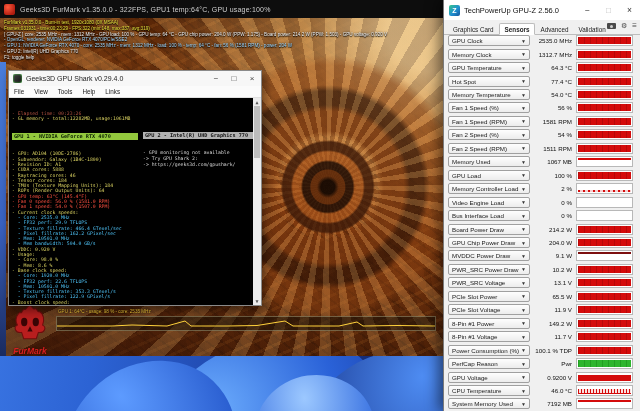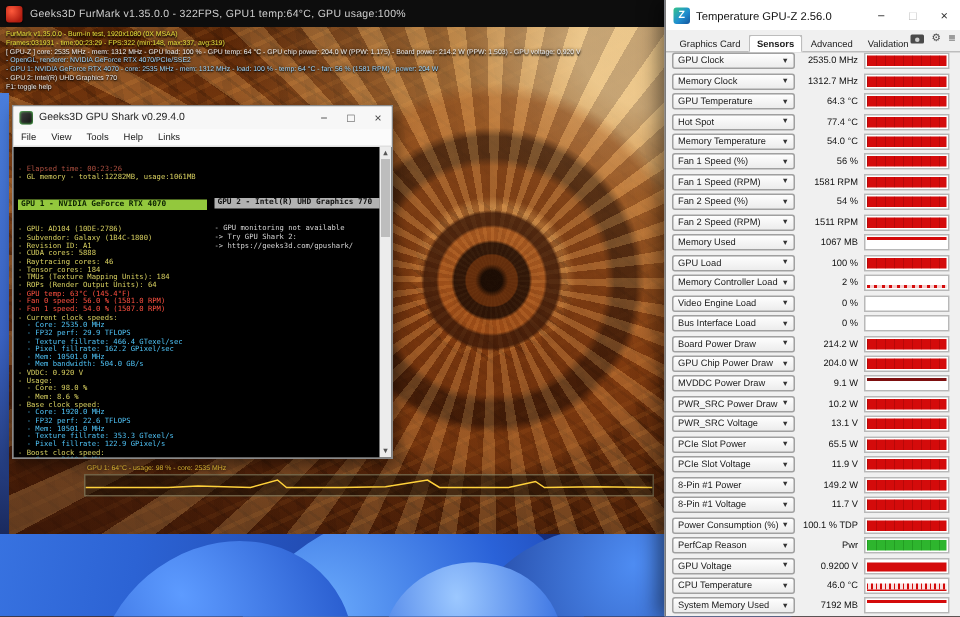--- a/index.html
+++ b/index.html
@@ -151,20 +151,29 @@
           <div style="color: rgb(240, 240, 240);">- GPU 2: Intel(R) UHD Graphics 770</div>
           <div style="color: rgb(240, 240, 240);">F1: toggle help</div>
         </div>
       <div class="shadow-strip"></div>
       <div class="fm-bottom-label">GPU 1: 64°C - usage: 98 % - core: 2535 MHz</div>
       <div class="fm-graphstrip">
         <svg width="378" height="13" viewBox="0 0 378 13">
           <polyline points="0,8 55,8 75,7 110,8 128,3 134,8 170,8 200,7.5 228,3 236,8 282,8 300,4 306,8 340,7.5 378,8" fill="none" stroke="#ffd23c" stroke-width="1"></polyline>
         </svg>
       </div>
+      <div class="fm-logo">
+        <svg width="42" height="38" viewBox="0 0 40 36">
+          <path d="M20 1 C15 4 17 6 14 5 C11 8 13 9 10 8 C6 12 6 17 8 20 C4 22 6 28 12 27 L14 33 L26 33 L28 27 C34 28 36 22 32 20 C34 15 33 9 29 7 C27 8 28 6 25 4 C24 6 22 3 20 1 Z" fill="#b81e1e" stroke="#6e0d0d" stroke-width="1"></path>
+          <ellipse cx="14.5" cy="17" rx="3" ry="4" fill="#3a0505"></ellipse>
+          <ellipse cx="25.5" cy="17" rx="3" ry="4" fill="#3a0505"></ellipse>
+          <path d="M20 21 L17.5 26 L22.5 26 Z" fill="#3a0505"></path>
+        </svg>
+        <div class="fm-logo-text">FurMark</div>
+      </div>
     </div>
   </div>
 
   <div class="gpushark">
     <div class="gs-titlebar">
       <div class="gs-icon"></div>
       <div class="gs-title">Geeks3D GPU Shark v0.29.4.0</div>
       <div class="gs-btns">
         <div class="gs-btn">−</div>
         <div class="gs-btn">□</div>
@@ -193,21 +202,21 @@
         <div class="gs-sb-arrow" style="top:0">▲</div>
         <div class="gs-thumb"></div>
         <div class="gs-sb-arrow" style="bottom:0">▼</div>
       </div>
     </div>
   </div>
 
   <div class="gpuz">
     <div class="gz-titlebar">
       <div class="gz-icon">Z</div>
-      <div class="gz-title">Temperature GPU-Z 2.56.0</div>
+      <div class="gz-title">TechPowerUp GPU-Z 2.56.0</div>
       <div class="gz-btns">
         <div class="gz-btn">−</div>
         <div class="gz-btn disabled">□</div>
         <div class="gz-btn">×</div>
       </div>
     </div>
     <div class="gz-tabbar">
       <div id="gz-tabs" style="display:flex;align-items:flex-end;">
           <div class="gz-tab">Graphics Card</div>
           <div class="gz-tab active">Sensors</div>

